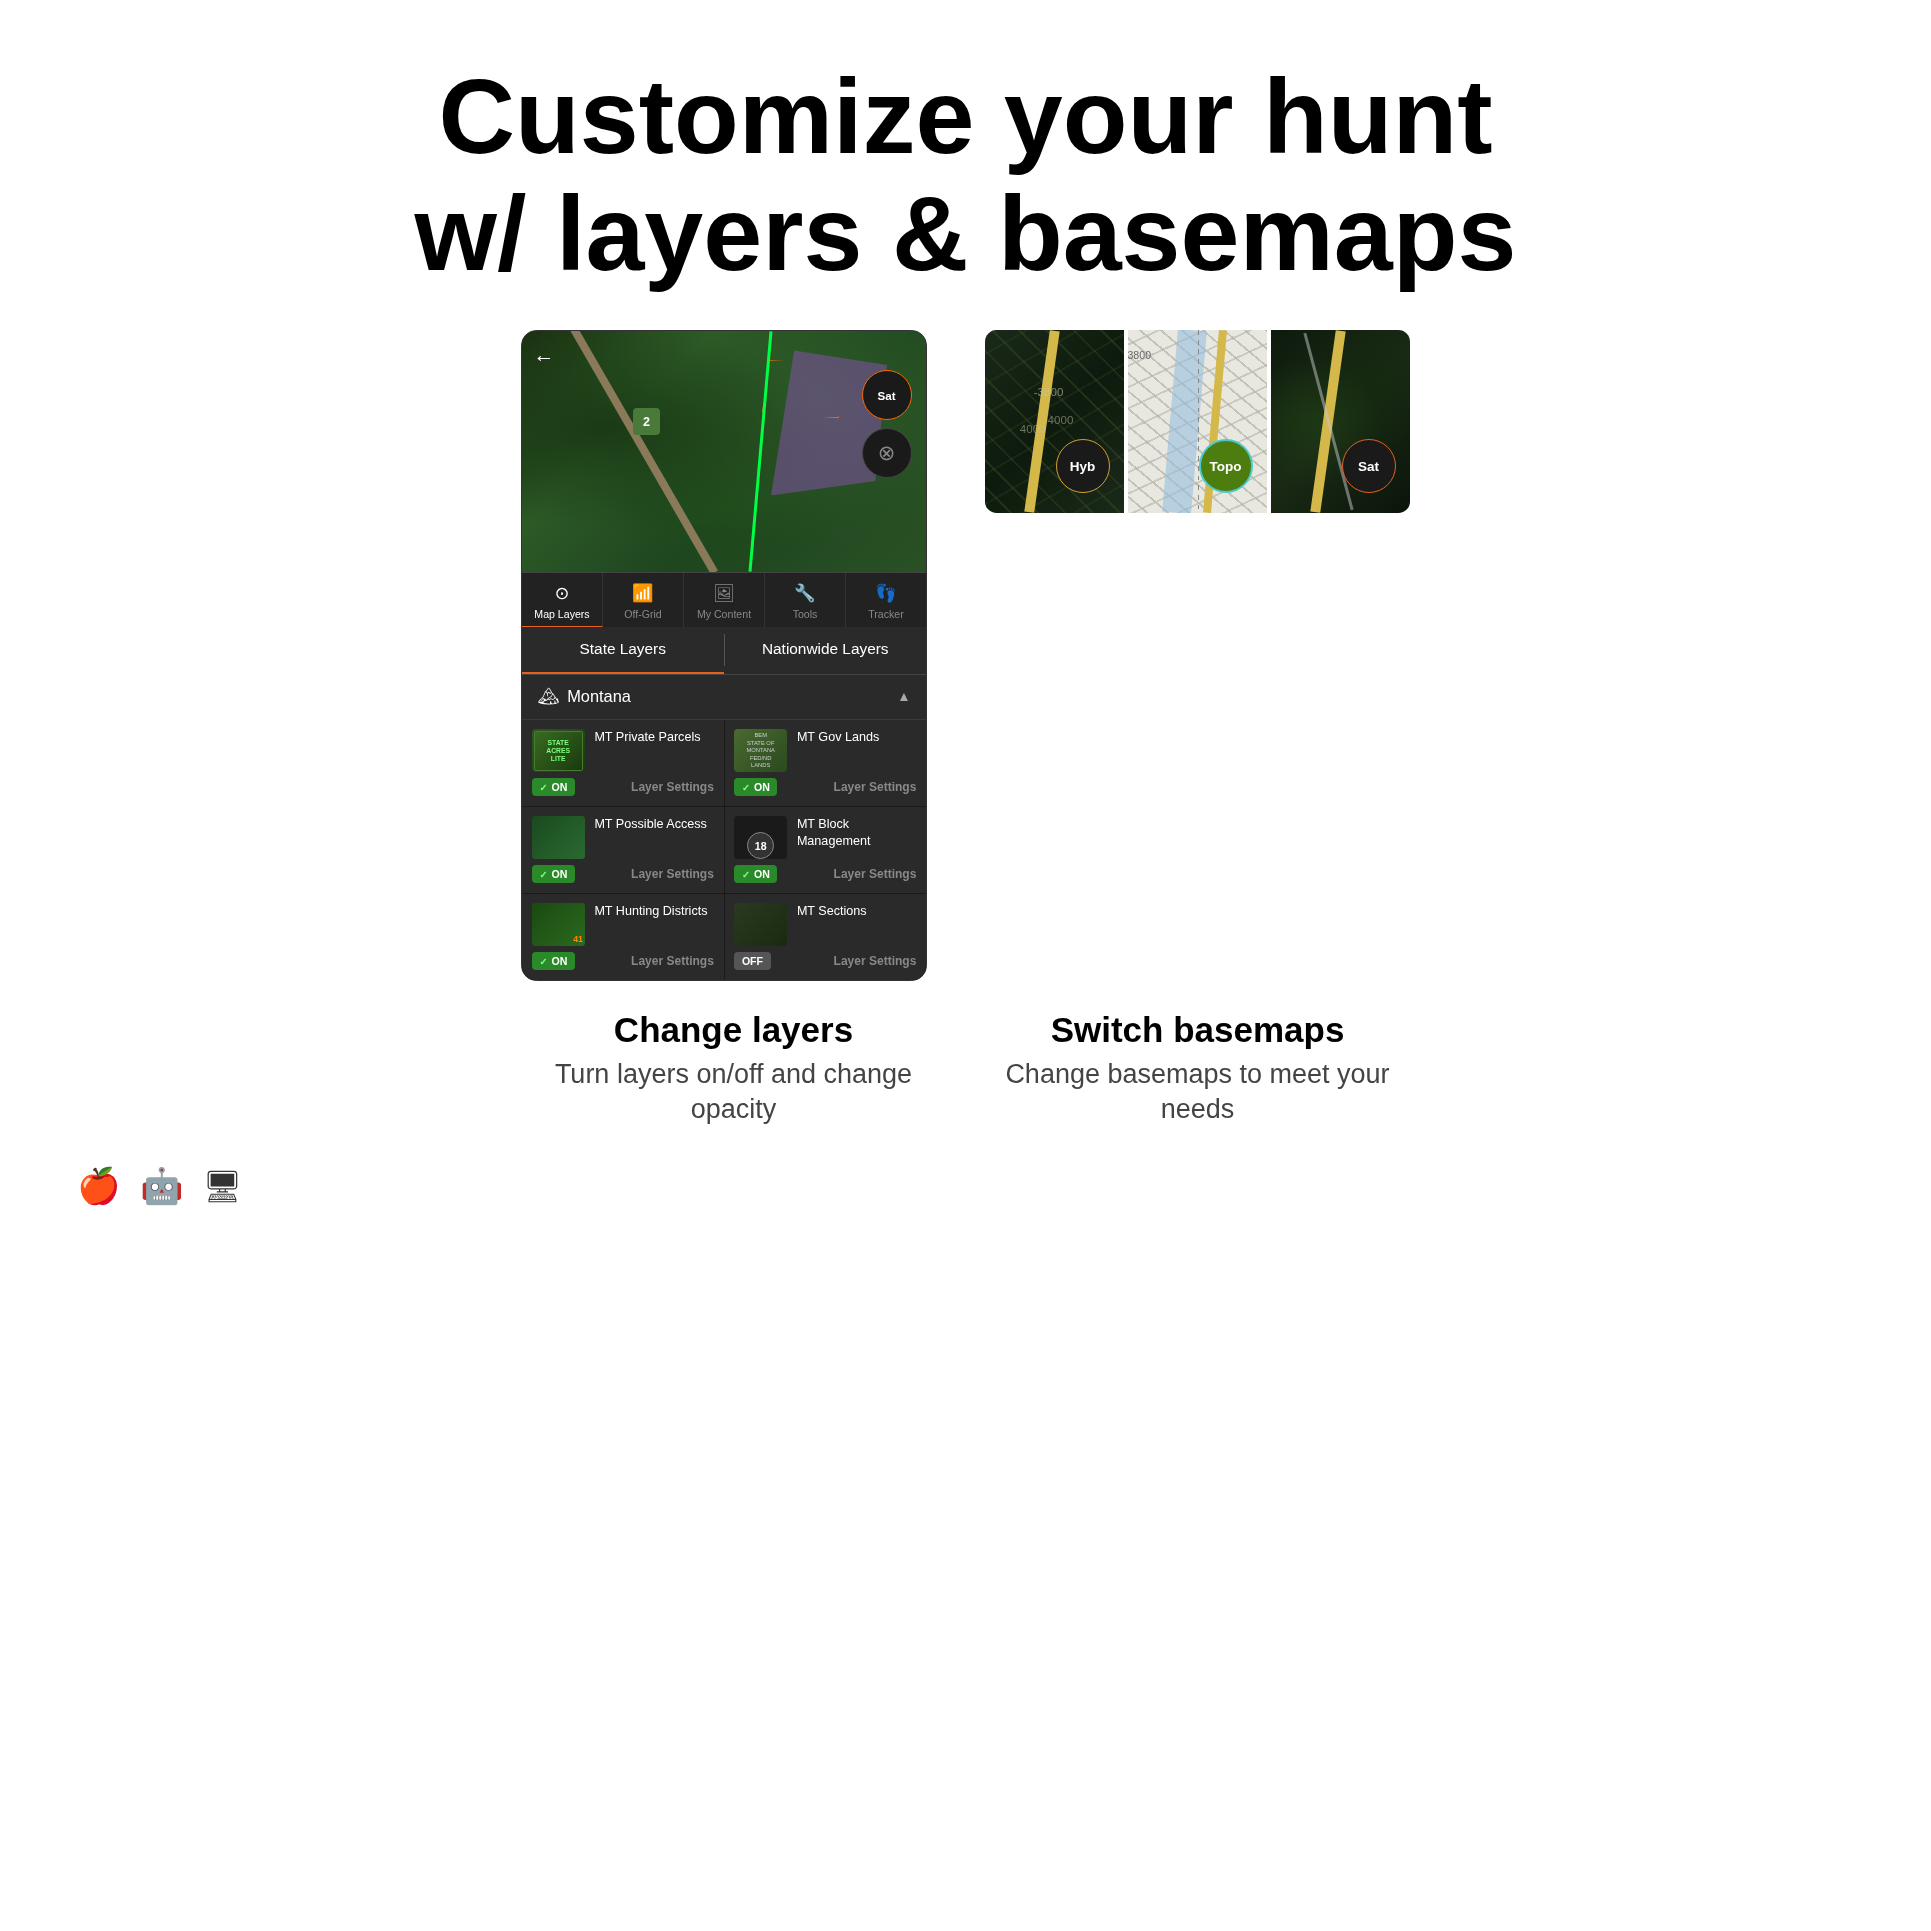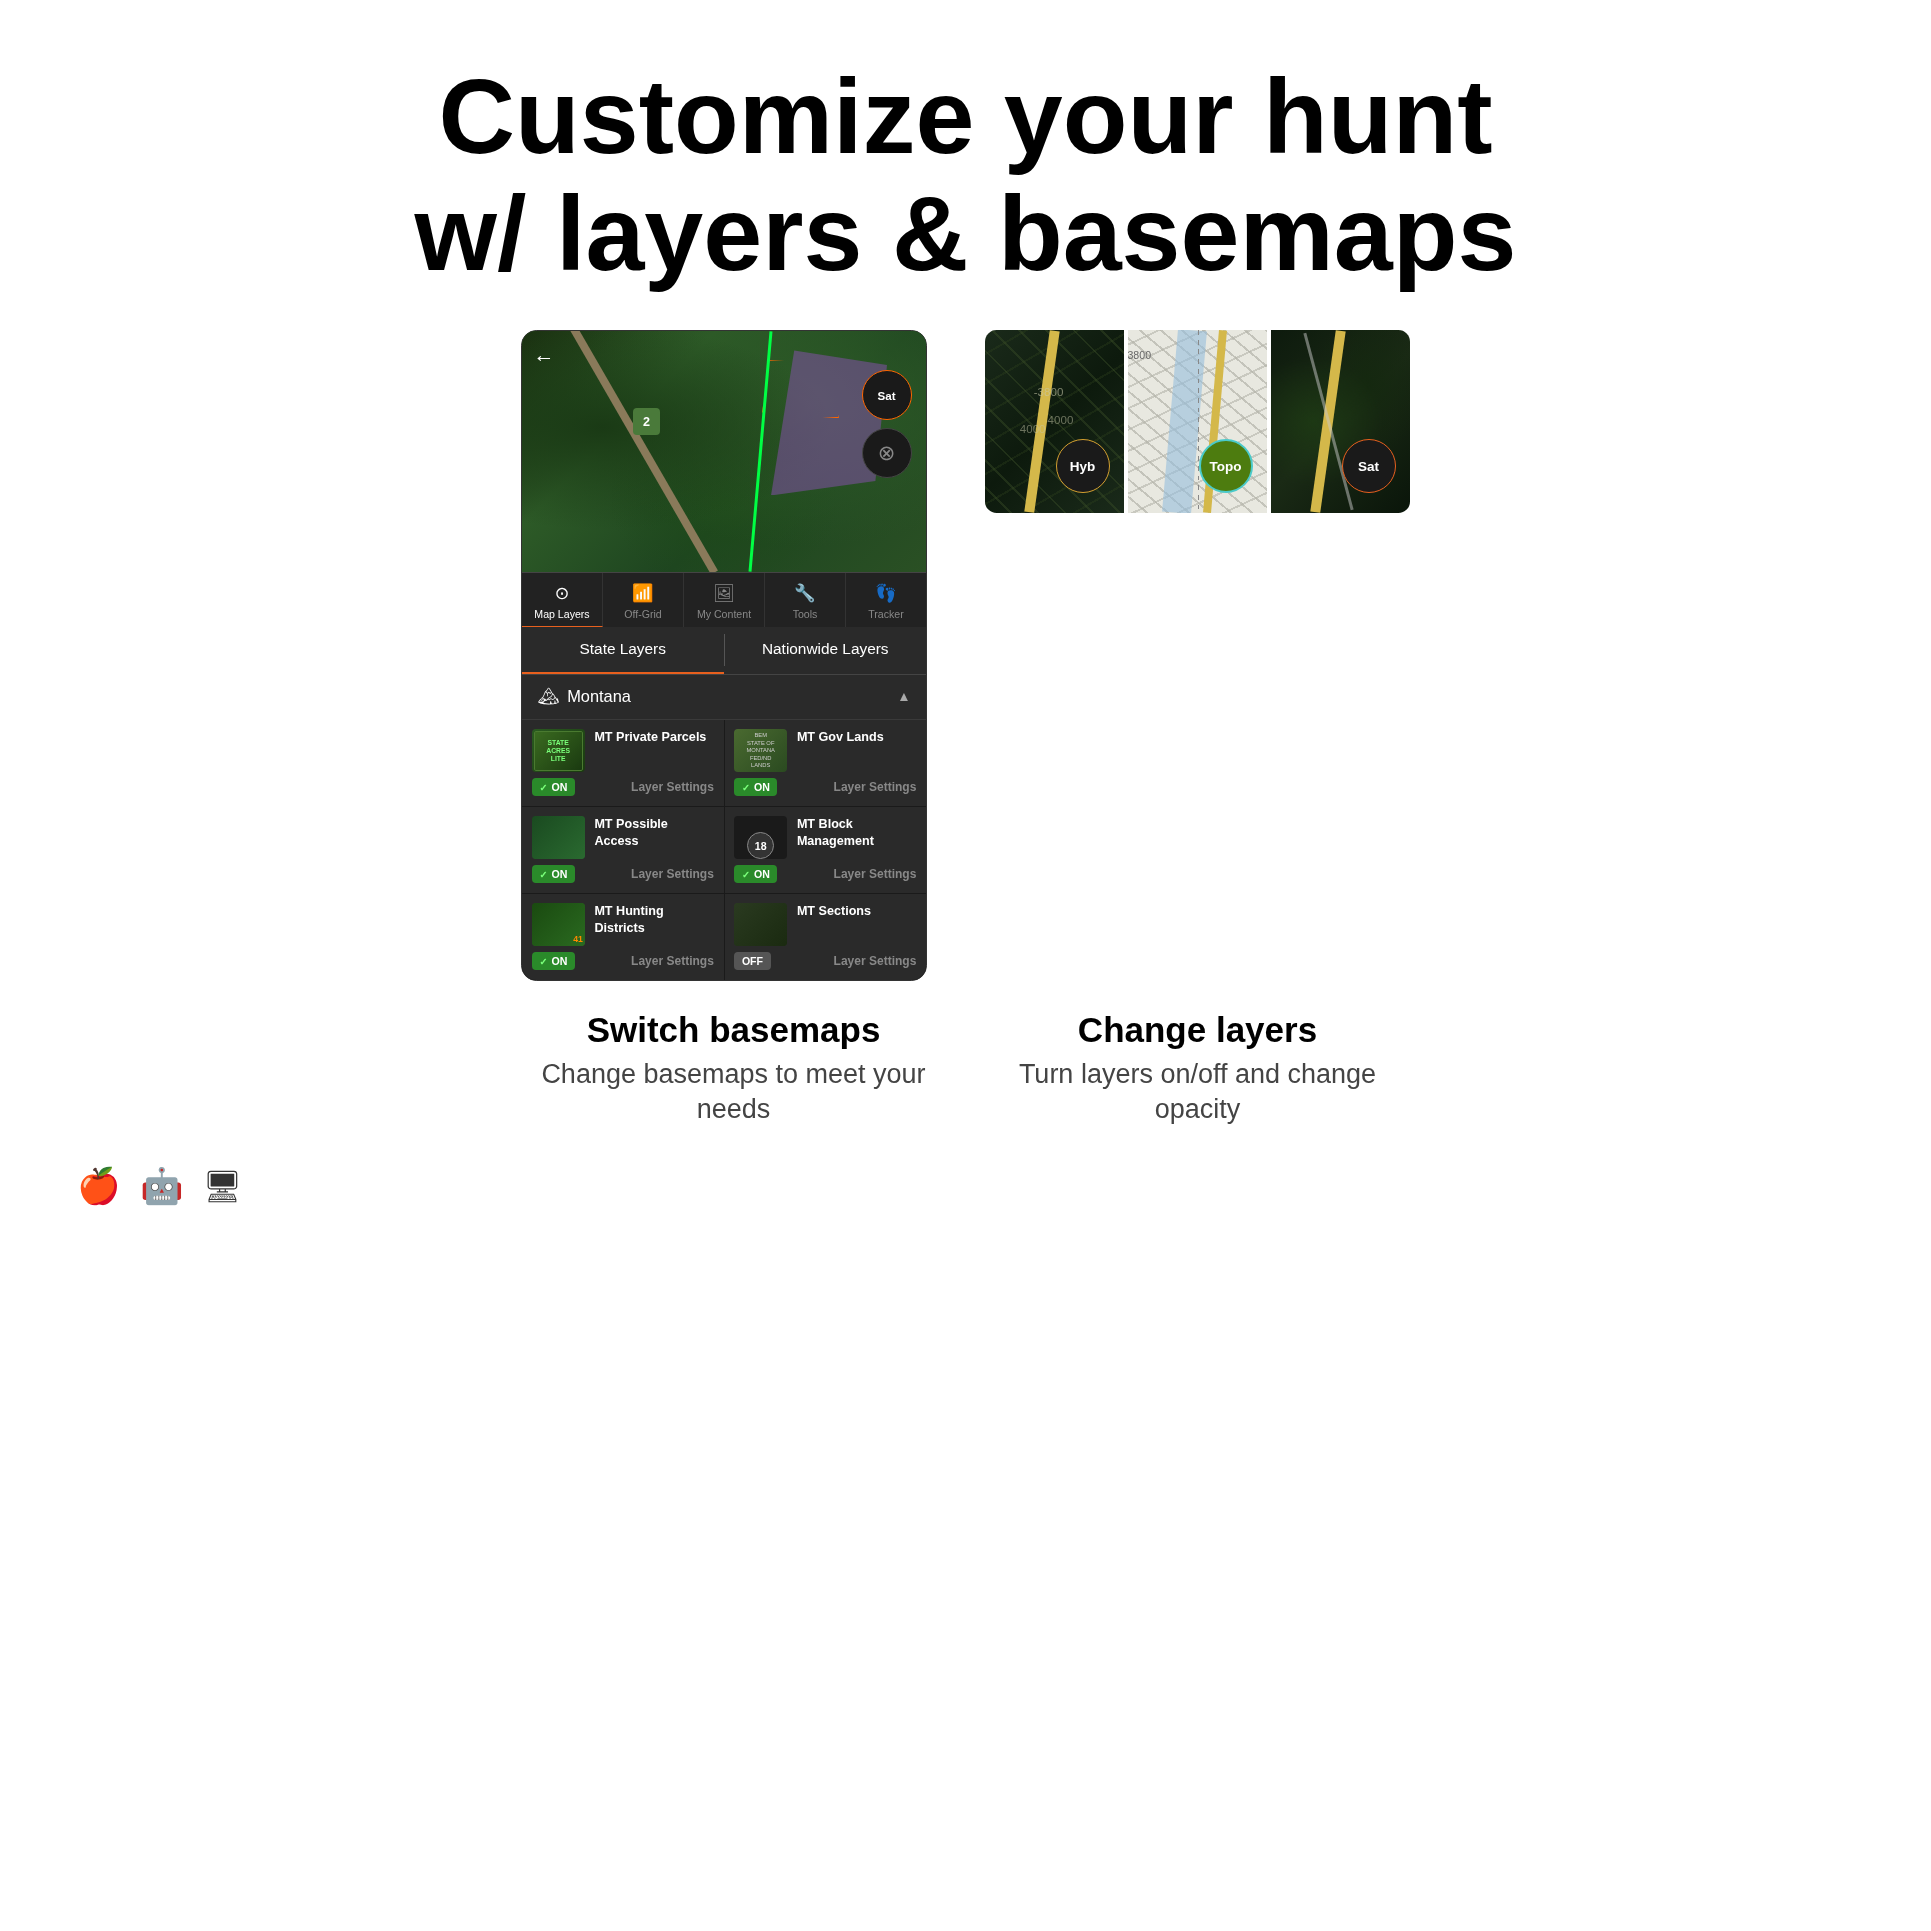--- a/index.html
+++ b/index.html
@@ -333,21 +333,21 @@
       background: linear-gradient(135deg, #2a3a20 0%, #1a2a10 100%);
     }
 
     .layer-info {
       flex: 1;
     }
 
     .layer-name {
       color: #fff;
       font-size: 12.6px;
-      font-weight: 700;
+      font-weight: 400;
       line-height: 1.3;
       margin-bottom: 3.9px;
     }
 
     .layer-bottom {
       display: flex;
       align-items: center;
       justify-content: space-between;
     }
 
@@ -839,26 +839,26 @@
         <div class="basemap-badge badge-sat">Sat</div>
       </div>
 
     </div>
   </div>
 
 </div>
 
 <div class="captions">
   <div class="caption-block">
+    <div class="caption-title">Change layers</div>
+    <div class="caption-desc">Turn layers on/off and change opacity</div>
+  </div>
+  <div class="caption-block">
     <div class="caption-title">Switch basemaps</div>
     <div class="caption-desc">Change basemaps to meet your needs</div>
-  </div>
-  <div class="caption-block">
-    <div class="caption-title">Change layers</div>
-    <div class="caption-desc">Turn layers on/off and change opacity</div>
   </div>
 </div>
 
 <div class="platform-icons">
   <span class="platform-icon">🍎</span>
   <span class="platform-icon">🤖</span>
   <span class="platform-monitor">🖥</span>
 </div>
 
 

